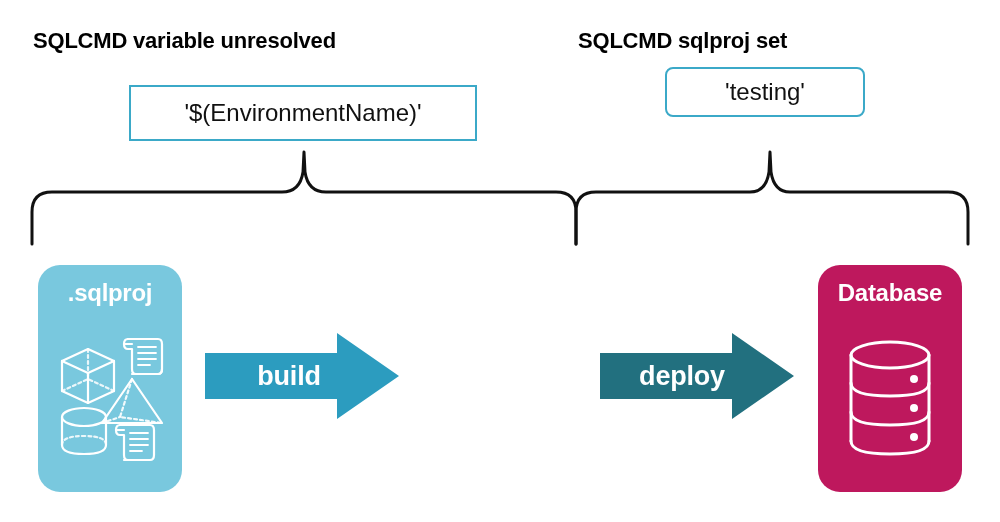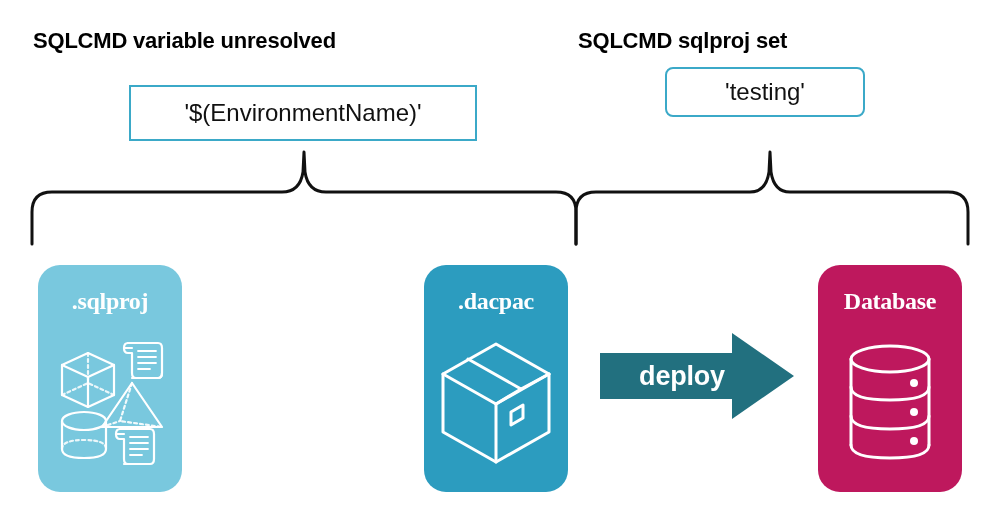--- a/index.html
+++ b/index.html
@@ -69,22 +69,22 @@
     position: absolute;
     top: 265px;
     width: 144px;
     height: 227px;
     border-radius: 22px;
     display: flex;
     flex-direction: column;
     align-items: center;
   }
   .card .card-title {
-    margin-top: 24px;
-    font-family: Liberation Serif, serif;
+    margin-top: 16px;
+    font-family: Liberation Sans, sans-serif;
     font-weight: bold;
     font-size: 24px;
     color: #ffffff;
     letter-spacing: -0.3px;
     line-height: 1;
     white-space: nowrap;
   }
   .card .card-art {
     flex: 1 1 auto;
     display: flex;
@@ -188,40 +188,20 @@
             <path d="M66,92 Q62,92 62,97 Q62,102 66,102 L70,102 L70,122 Q70,127 74,127 Q70,127 70,122"></path>
             <path d="M62,97 L70,97"></path>
             <path d="M76,100 L94,100 M76,106 L94,106 M76,112 L94,112 M76,118 L88,118" stroke-width="1.8"></path>
           </g>
 
         </g>
       </svg>
     </div>
   </div>
 
-  <div class="card dacpac">
-    <div class="card-title">.dacpac</div>
-    <div class="card-art">
-      <svg width="118" height="138" viewBox="0 0 118 138" aria-hidden="true">
-        <g fill="none" stroke="#ffffff" stroke-width="3" stroke-linejoin="round" stroke-linecap="round">
-
-          <path d="M6,40 L59,10 L112,40 L112,98 L59,128 L6,98 Z"></path>
-
-          <path d="M6,40 L59,70 L112,40"></path>
-          <path d="M59,70 L59,128"></path>
-
-          <path d="M31,25 L84,55"></path>
-          <path d="M84,55 L112,40"></path>
-          <path d="M59,70 L84,55"></path>
-
-          <path d="M74,78 L86,71 L86,84 L74,91 Z"></path>
-        </g>
-      </svg>
-    </div>
-  </div>
 
   <div class="card database">
     <div class="card-title">Database</div>
     <div class="card-art">
       <svg width="92" height="124" viewBox="0 0 92 124" aria-hidden="true">
         <g fill="none" stroke="#ffffff" stroke-width="3" stroke-linejoin="round" stroke-linecap="round">
           <ellipse cx="46" cy="18" rx="39" ry="13"></ellipse>
           <path d="M7,18 L7,104"></path>
           <path d="M85,18 L85,104"></path>
           <path d="M7,104 Q7,117 46,117 Q85,117 85,104"></path>
@@ -230,20 +210,26 @@
         </g>
         <g fill="#ffffff">
           <circle cx="70" cy="42" r="4"></circle>
           <circle cx="70" cy="71" r="4"></circle>
           <circle cx="70" cy="100" r="4"></circle>
         </g>
       </svg>
     </div>
   </div>
 
+  <div class="flow-arrow build">
+    <svg width="194" height="86" viewBox="0 0 194 86" aria-hidden="true">
+      <path d="M0,20 L132,20 L132,0 L194,43 L132,86 L132,66 L0,66 Z" fill="#2C9CBF"></path>
+    </svg>
+    <div class="arrow-label">build</div>
+  </div>
 
   <div class="flow-arrow deploy">
     <svg width="194" height="86" viewBox="0 0 194 86" aria-hidden="true">
       <path d="M0,20 L132,20 L132,0 L194,43 L132,86 L132,66 L0,66 Z" fill="#22707F"></path>
     </svg>
     <div class="arrow-label">deploy</div>
   </div>
 
 </div>
 

